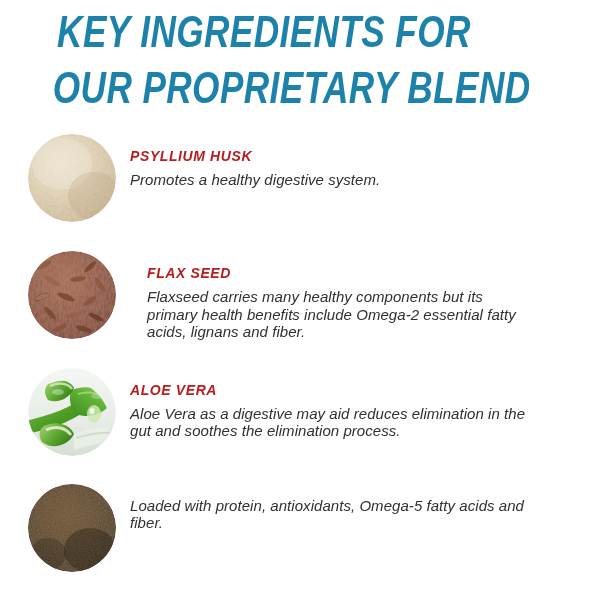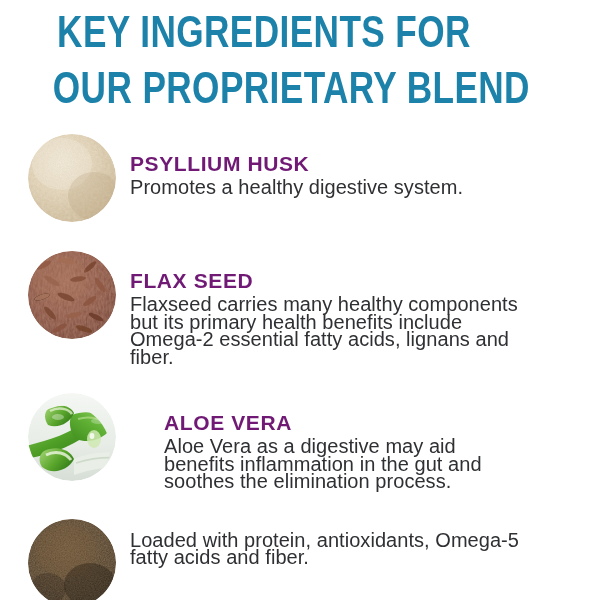--- a/index.html
+++ b/index.html
@@ -11,20 +11,21 @@
     height: 600px;
     background: #ffffff;
     font-family: "Liberation Sans", sans-serif;
     overflow: hidden;
   }
   .page {
     position: relative;
     width: 528px;
     height: 600px;
     background: #ffffff;
+    font-style: italic;
   }
 
   
   .title-block {
     padding-top: 4px;
     text-align: center;
   }
   .title-line {
     display: block;
     color: #1d82aa;
@@ -45,22 +46,22 @@
     margin-top: 18px;
   }
   .row {
     position: relative;
     display: flex;
     align-items: flex-start;
     padding-left: 28px;
     margin-bottom: 30px;
   }
   .row-psyllium { margin-bottom: 29px; }
-  .row-flax     { margin-bottom: 27px; }
-  .row-aloe     { margin-bottom: 28px; gap: 34px; }
+  .row-flax     { margin-bottom: 27px; gap: 17px; }
+  .row-aloe     { margin-bottom: 28px; }
   .row-chia     { margin-bottom: 0; }
 
   .thumb {
     flex: 0 0 auto;
     width: 88px;
     height: 88px;
     border-radius: 50%;
     overflow: hidden;
     position: relative;
   }
@@ -70,34 +71,34 @@
     height: 88px;
   }
 
   .texts {
     flex: 1 1 auto;
     padding-left: 14px;
     padding-top: 13px;
     max-width: 452px;
   }
   .ing-name {
-    color: #701a75;
+    color: #b91c1c;
     font-family: "Liberation Sans", sans-serif;
     font-weight: 700;
-    font-size: 21px;
+    font-size: 14px;
     line-height: 18px;
     letter-spacing: 0.6px;
     text-transform: uppercase;
-    margin: 8px 0 6px 0;
+    margin: 0 0 6px 0;
   }
   .ing-desc {
     color: #2f3033;
     font-family: "Liberation Sans", sans-serif;
     font-weight: 400;
-    font-size: 20px;
+    font-size: 15px;
     line-height: 17.5px;
     letter-spacing: 0.05px;
     margin: 0;
   }
   .w-psyllium { max-width: 430px; }
   .w-flax     { max-width: 448px; }
   .w-aloe     { max-width: 452px; }
   .w-chia     { max-width: 440px; }
 </style>
 </head>
@@ -239,21 +240,21 @@
             <ellipse cx="66" cy="46" rx="7" ry="9" fill="#cfe9b2" opacity="0.85"></ellipse>
             <ellipse cx="64" cy="43" rx="2.4" ry="3" fill="#ffffff" opacity="0.8"></ellipse>
 
             <ellipse cx="30" cy="24" rx="6" ry="3" fill="#ffffff" opacity="0.35"></ellipse>
             <ellipse cx="70" cy="28" rx="7" ry="3" fill="#ffffff" opacity="0.25"></ellipse>
           </g>
         </svg>
       </div>
       <div class="texts w-aloe">
         <p class="ing-name">ALOE VERA</p>
-        <p class="ing-desc">Aloe Vera as a digestive may aid benefits inflammation in the gut and soothes the elimination process.</p>
+        <p class="ing-desc">Aloe Vera as a digestive may aid reduces elimination in the gut and soothes the elimination process.</p>
       </div>
     </div>
 
     <div class="row row-chia">
       <div class="thumb">
         <svg viewBox="0 0 88 88" xmlns="http://www.w3.org/2000/svg" aria-hidden="true">
           <defs>
             <radialGradient id="chiaBase" cx="45%" cy="35%" r="78%">
               <stop offset="0%" stop-color="#5c4429"></stop>
               <stop offset="55%" stop-color="#42301c"></stop>

